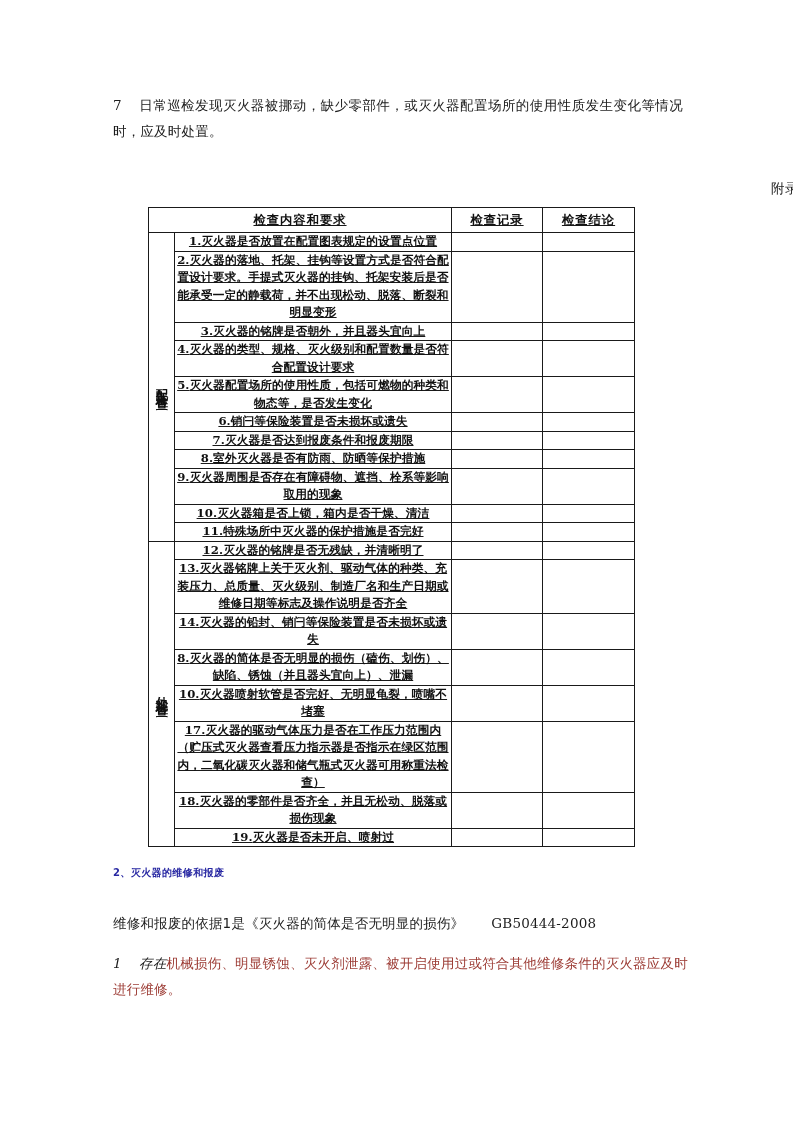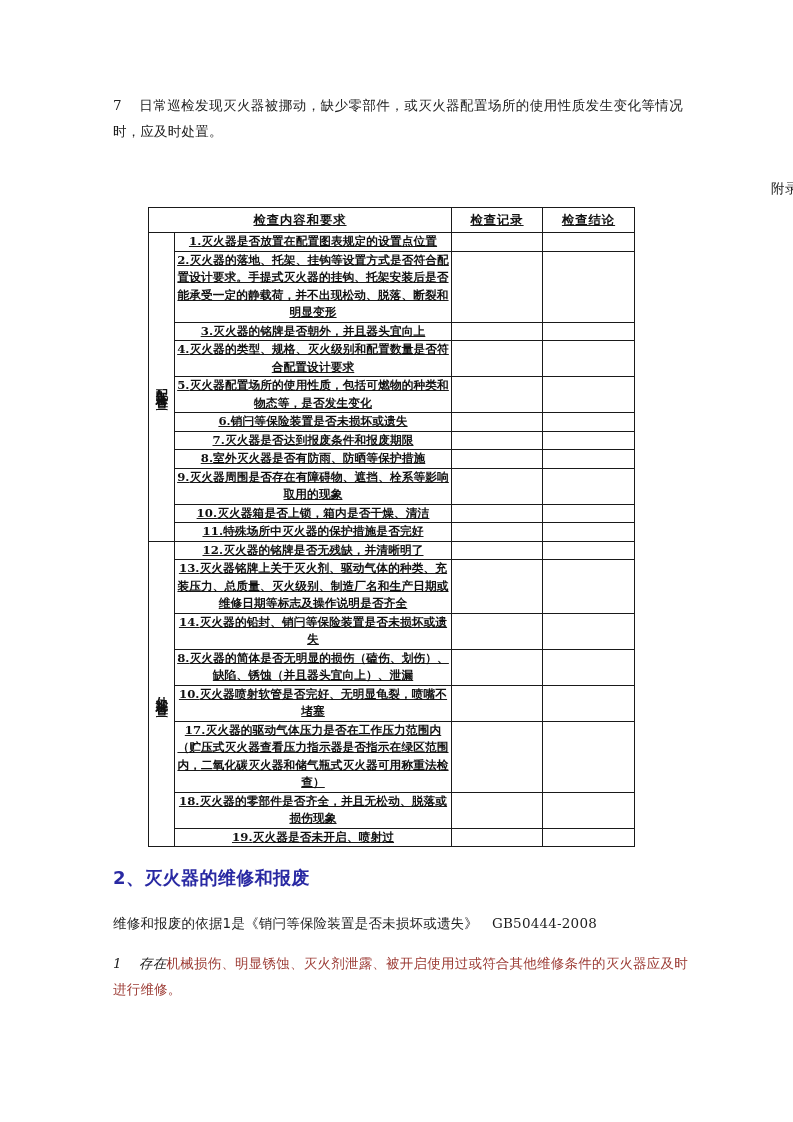--- a/index.html
+++ b/index.html
@@ -115,35 +115,35 @@
     line-height: 15px;
     letter-spacing: 3px;
   }
   td.blank-cell { background: #fff; }
 
   
   .section-heading {
     position: absolute;
     left: 113px;
     top: 866px;
-    font-size: 18px;
+    font-size: 10px;
     font-weight: bold;
     letter-spacing: 0.4px;
   }
   .basis-line {
     position: absolute;
     left: 113px;
     top: 915px;
     font-size: 13.5px;
     color: #1c1c1c;
     letter-spacing: 0.2px;
   }
   .basis-line .code {
     font-family: "DejaVu Serif", "Liberation Serif", serif;
-    margin-left: 14px;
+    margin-left: 27px;
   }
   .red-block {
     position: absolute;
     left: 113px;
     top: 950px;
     width: 575px;
     font-size: 13.5px;
     line-height: 26px;
     letter-spacing: 0.2px;
     text-align: justify;
@@ -284,20 +284,20 @@
             <td class="blank-cell"></td>
             <td class="blank-cell"></td>
           </tr>
         </tbody>
     </table>
   </div>
 
   <div class="section-heading" style="color: rgb(41, 41, 163);">2、灭火器的维修和报废</div>
 
   <div class="basis-line">
-    <span>维修和报废的依据1是《销闩等保险装置是否未损坏或遗失》</span><span class="code">GB50444-2008</span>
+    <span>维修和报废的依据1是《灭火器的简体是否无明显的损伤》</span><span class="code">GB50444-2008</span>
   </div>
 
   <div class="red-block" style="color: rgb(156, 59, 52);">
     <span class="lead"><span class="num">1</span><span>存在</span></span><span class="body">机械损伤、明显锈蚀、灭火剂泄露、被开启使用过或符合其他维修条件的灭火器应及时进行维修。</span>
   </div>
 
 </div>
 
 </body></html>

